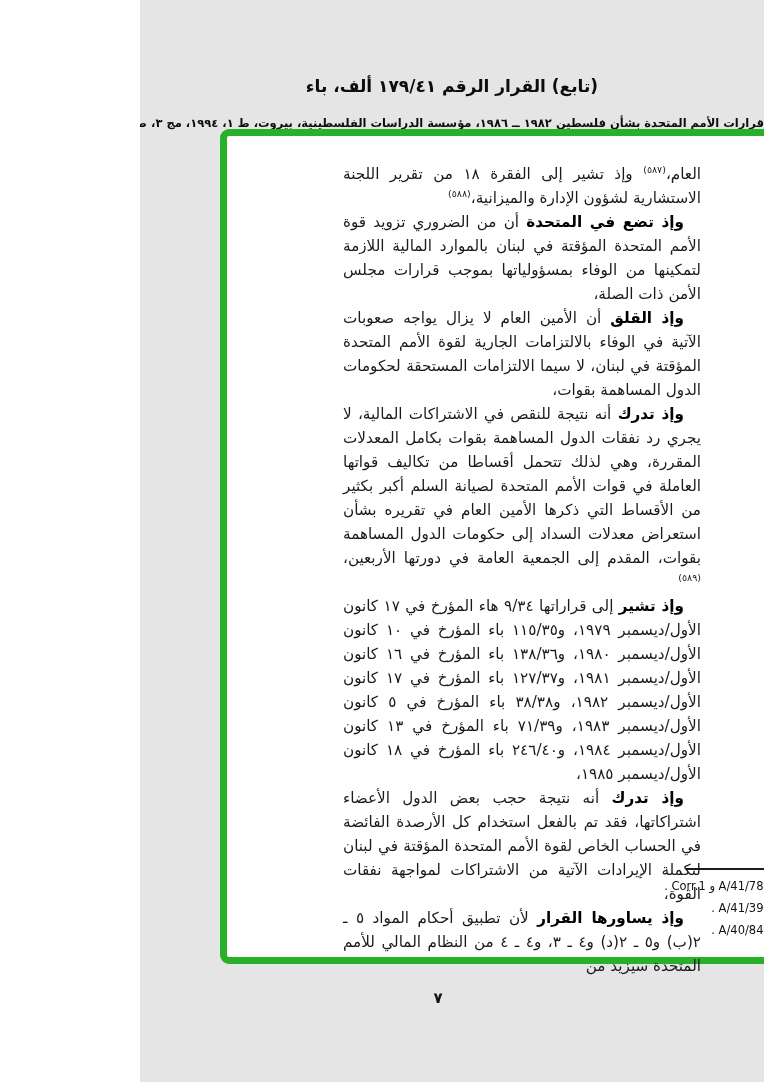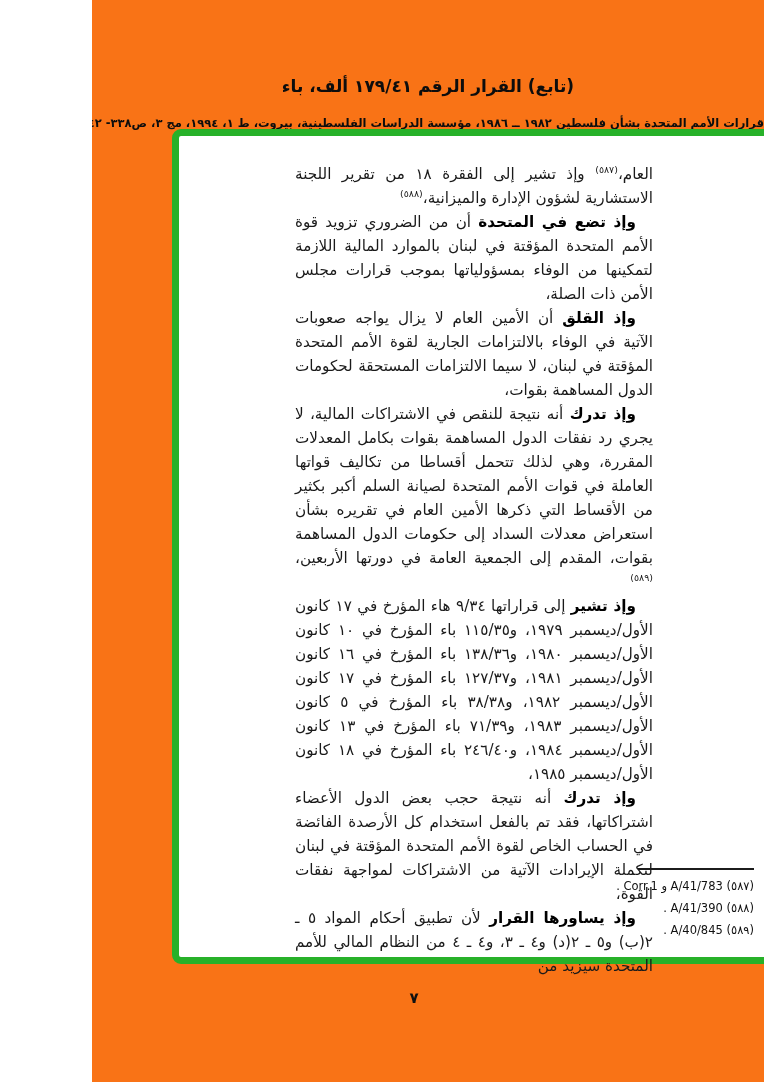--- a/index.html
+++ b/index.html
@@ -1,18 +1,18 @@
 <!DOCTYPE html>
 <html lang="ar" dir="rtl"><head>
 <meta charset="utf-8">
 <style>
   html,body{margin:0;padding:0;background:#ffffff;}
   .page{
-    position:relative;width:624px;height:1082px;background:#f97316;overflow:hidden;
-    font-family:"DejaVu Sans",sans-serif;direction:rtl;color:#151515;padding-left:48px;
+    position:relative;width:624px;height:1082px;background:#e5e5e5;overflow:hidden;
+    font-family:"DejaVu Sans",sans-serif;direction:rtl;color:#151515;
   }
   .header{position:absolute;top:76px;left:0;right:0;text-align:center;}
   .header-title{font-size:17px;font-weight:bold;color:#0d0d0d;letter-spacing:0.2px;}
   .header-source{
     margin-top:20px;font-size:11.5px;font-weight:bold;color:#0d0d0d;
     white-space:nowrap;text-align:center;
   }
   .frame{
     position:absolute;left:80px;top:129px;width:590px;height:821px;
     border:7px solid #27b129;border-radius:9px;background:#ffffff;

